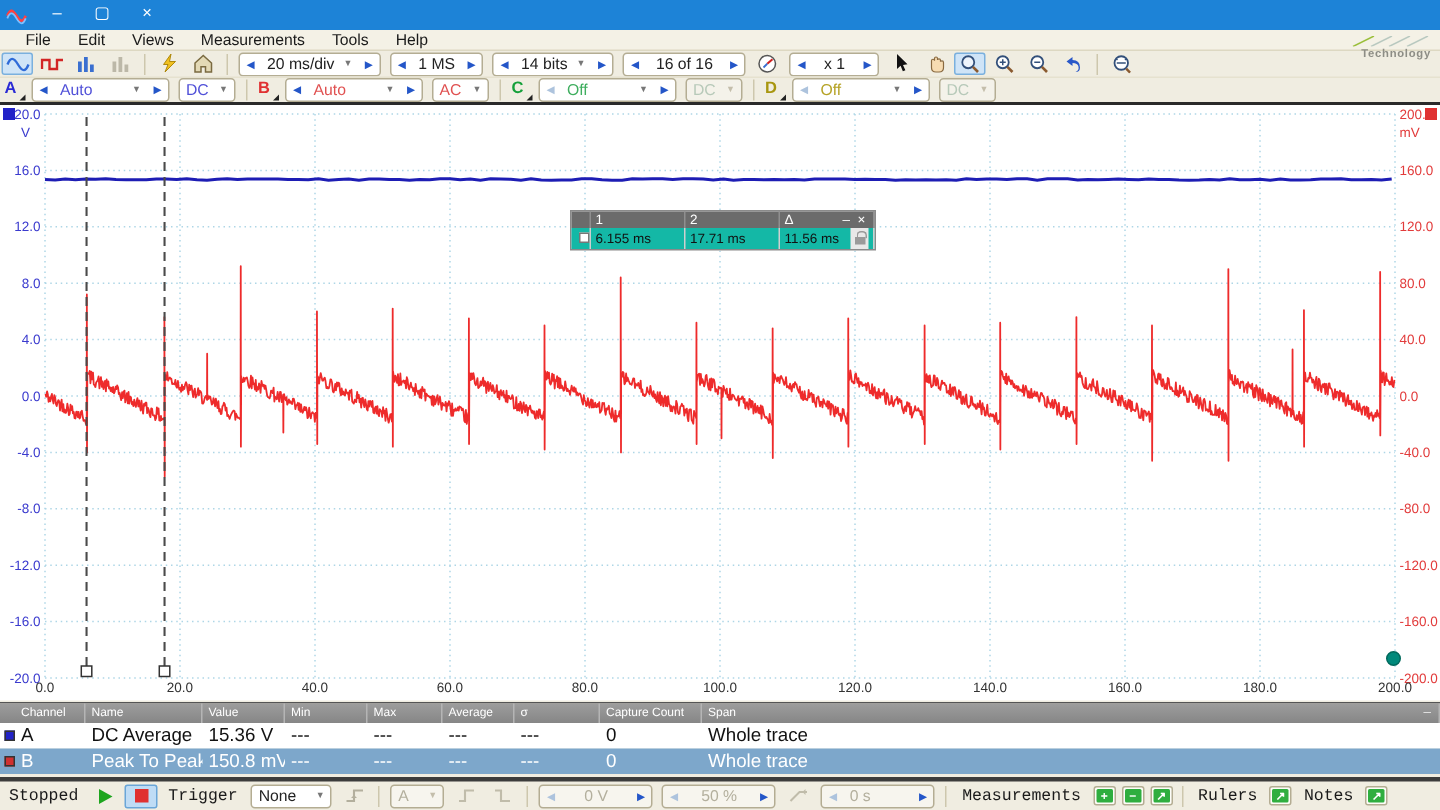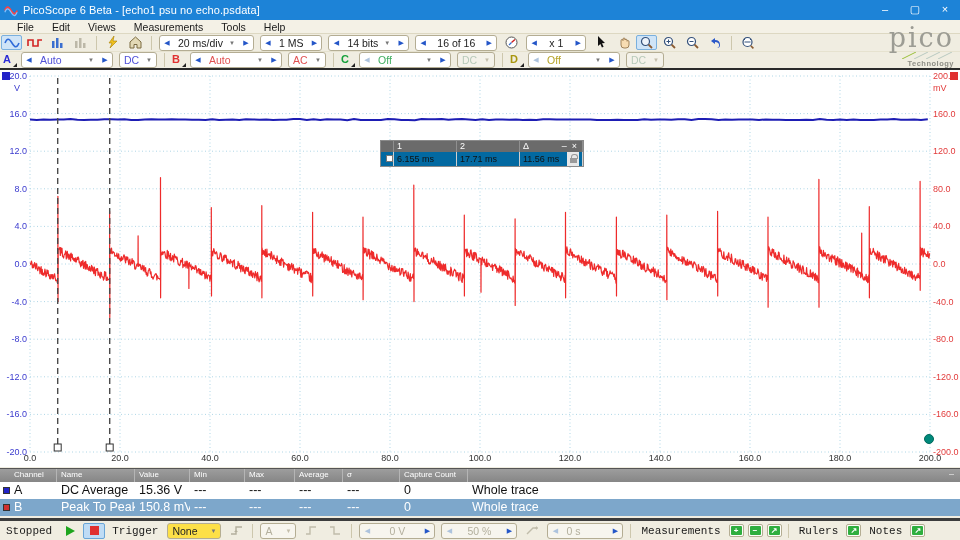--- a/index.html
+++ b/index.html
@@ -40,21 +40,21 @@
   .picologo .brand { font-family:"DejaVu Serif", serif; font-size:27px; color:#9c9c94; letter-spacing:2px; line-height:28px; }
   .picologo .sub { font-size:7.5px; color:#8d8d85; letter-spacing:.5px;font-weight:bold; }
 
   
   .chart { position:absolute; left:0; top:68px; width:960px; height:399px; background:#fff; border-top:2px solid #2a2a2a; }
   #scope-svg { position:absolute; left:0; top:0; }
 
   .ruler-overlay { position:absolute; left:380px; top:70px; width:204px; border:1px solid #8a8a8a; font-size:9px; background:#fff; }
   .ro-head { display:flex; height:11px; background:#6b6b6b; color:#fff; }
   .ro-head > div { border-right:1px solid #8f8f8f; padding:0 3px; line-height:11px; }
-  .ro-body { display:flex; height:14px; background:#0369a1; color:#111; align-items:center; }
+  .ro-body { display:flex; height:14px; background:#14b8a6; color:#111; align-items:center; }
   .ro-body > div { border-right:1px solid #cfcfcf; padding:0 3px; height:14px; line-height:14px; }
   .ro-c0 { width:13px; } .ro-c1,.ro-c2 { width:63px; } .ro-c3 { flex:1; display:flex; }
   .ro-ctrl { margin-left:auto; display:flex; gap:5px; padding-right:2px; }
   .checkbox { width:7px; height:7px; background:#fff; border:1px solid #777; display:inline-block; margin:2px 0 0 2px; }
   .lockwrap { width:12px; background:#e8e8e8; display:flex; align-items:center; justify-content:center; }
   .lock { width:7px; height:5px; background:#9a9a9a; position:relative; margin-top:3px; }
   .lock:before { content:""; position:absolute; left:1px; top:-4px; width:5px; height:4px; border:1px solid #9a9a9a; border-bottom:none; border-radius:3px 3px 0 0; }
 
   .freq-legend { position:absolute; left:826px; top:459px; height:12px; display:flex; font-size:8px; align-items:stretch; }
   .fl-dark { background:#4a4a4a; color:#f0d0d0; display:flex; align-items:center; gap:2px; padding:0 3px; }
@@ -80,35 +80,34 @@
   .mhead .chcell { padding-left:14px; }
 
   
   .statusbar { position:absolute; left:0; top:518px; width:960px; height:22px; background:#f0ede1; border-top:3px solid #3c3c3c;
                display:flex; align-items:center; font-size:11px; color:#1a1a1a; }
   .sb-label { margin:0 6px; white-space:nowrap;font-family:Liberation Mono, monospace; }
   .sbtn { width:22px; height:16px; display:flex; align-items:center; justify-content:center; border:1px solid transparent; border-radius:2px; margin:0 1px; }
   .sbtn.sel { background:#bfdcf5; border-color:#6aa6d8; }
   .playtri { width:0; height:0; border-left:9px solid #1ea51e; border-top:5px solid transparent; border-bottom:5px solid transparent; }
   .stopsq { width:9px; height:9px; background:#e03030; }
-  .sgrp { display:flex; align-items:center; height:16px; background:#fde047; border:1px solid #b4ad93; border-radius:3px; margin:0 3px; }
+  .sgrp { display:flex; align-items:center; height:16px; background:#ffffff; border:1px solid #b4ad93; border-radius:3px; margin:0 3px; }
   .sgrp.dim { background:#f7f5ee; }
   .dimtxt { color:#b3af9d; }
   .greenbtn { width:15px; height:13px; border:1px solid #b4ad93; border-radius:2px; background:#fdfdf8; display:flex; align-items:center; justify-content:center; margin:0 2px; }
   .greenin { width:11px; height:9px; background:#2fae3f; border-radius:1px; color:#fff; font-size:8px; line-height:9px; text-align:center; font-weight:bold; }
 </style>
 </head>
 <body>
 
 <div class="titlebar">
   <svg class="appicon" viewBox="0 0 16 14">
     <path d="M1 7 C3 2,5 2,8 7 S13 12,15 7" stroke="#ff4040" fill="none" stroke-width="2"></path>
     <path d="M1 9 C3 4,5 4,8 9 S13 14,15 9" stroke="#80c0ff" fill="none" stroke-width="1.4"></path>
   </svg>
-  <span class="title">PicoScope 6 Beta - [echo1 psu no echo.psdata]</span>
   <div class="winbtns">
     <div class="winbtn">–</div>
     <div class="winbtn">▢</div>
     <div class="winbtn">×</div>
   </div>
 </div>
 
 <div class="menubar">
   <span class="menuitem">File</span>
   <span class="menuitem">Edit</span>
@@ -311,21 +310,20 @@
   </div>
   <div class="grp" style="background:#f4f2ea;">
     <div class="val dis-dd" style="width:36px;">
         <span>DC</span>
         <span class="caret" style="margin-left:auto; color:#c4beab;">▼</span>
       </div>
   </div>
 </div>
 
 <div class="picologo">
-  <div class="brand">pico</div>
   <svg width="60" height="7" viewBox="0 0 60 7" style="display:block; margin-left:auto;">
       <line x1="8" y1="7" x2="22" y2="0" stroke="#9bbf3b" stroke-width="1"></line>
       <line x1="20" y1="7" x2="34" y2="0" stroke="#b9c9c0" stroke-width="1"></line>
       <line x1="32" y1="7" x2="46" y2="0" stroke="#b9c9c0" stroke-width="1"></line>
       <line x1="44" y1="7" x2="58" y2="0" stroke="#b9c9c0" stroke-width="1"></line>
     </svg>
   <div class="sub">Technology</div>
 </div>
 
 <div class="chart">
@@ -442,20 +440,21 @@
 <div class="meas">
   <div class="mrow mhead">
     <div class="chcell">Channel</div>
     <div>Name</div>
     <div>Value</div>
     <div>Min</div>
     <div>Max</div>
     <div>Average</div>
     <div>σ</div>
     <div>Capture Count</div>
+    <div>Span</div>
     <span class="minimize">–</span>
   </div>
   <div class="mrow mdata">
     <span class="chsq" style="background:#2222c8;"></span>
     <div class="chcell">A</div>
     <div>DC Average</div>
     <div>15.36 V</div>
     <div>---</div>
     <div>---</div>
     <div>---</div>

